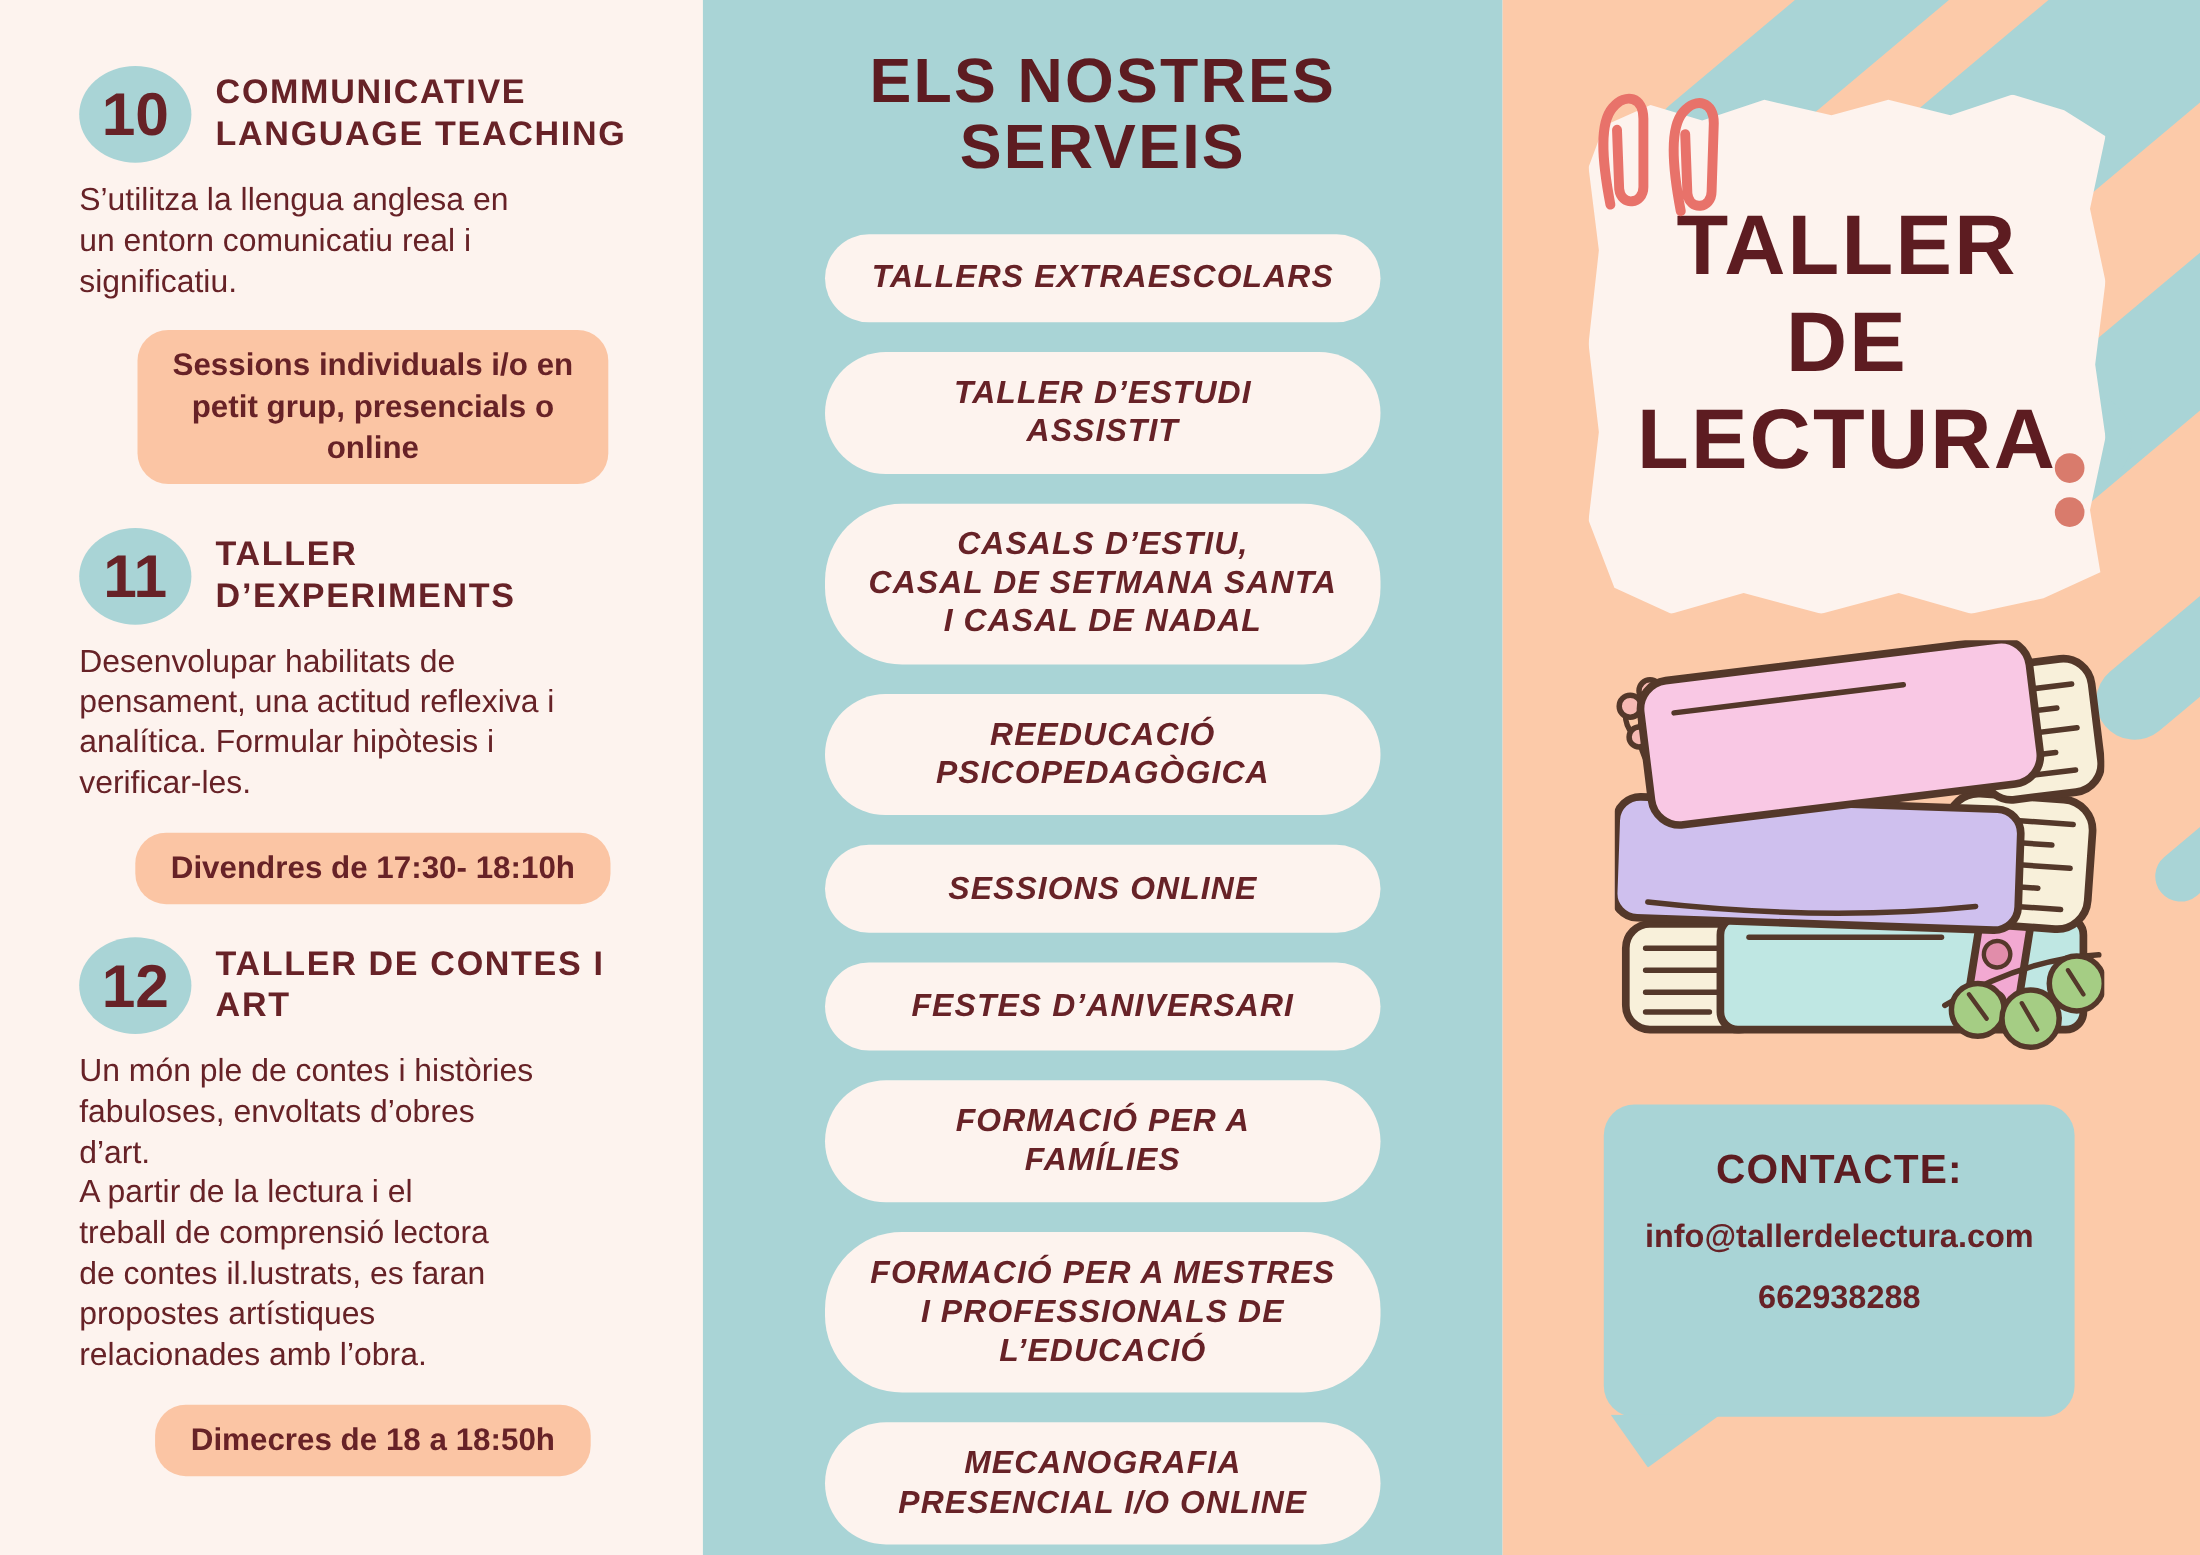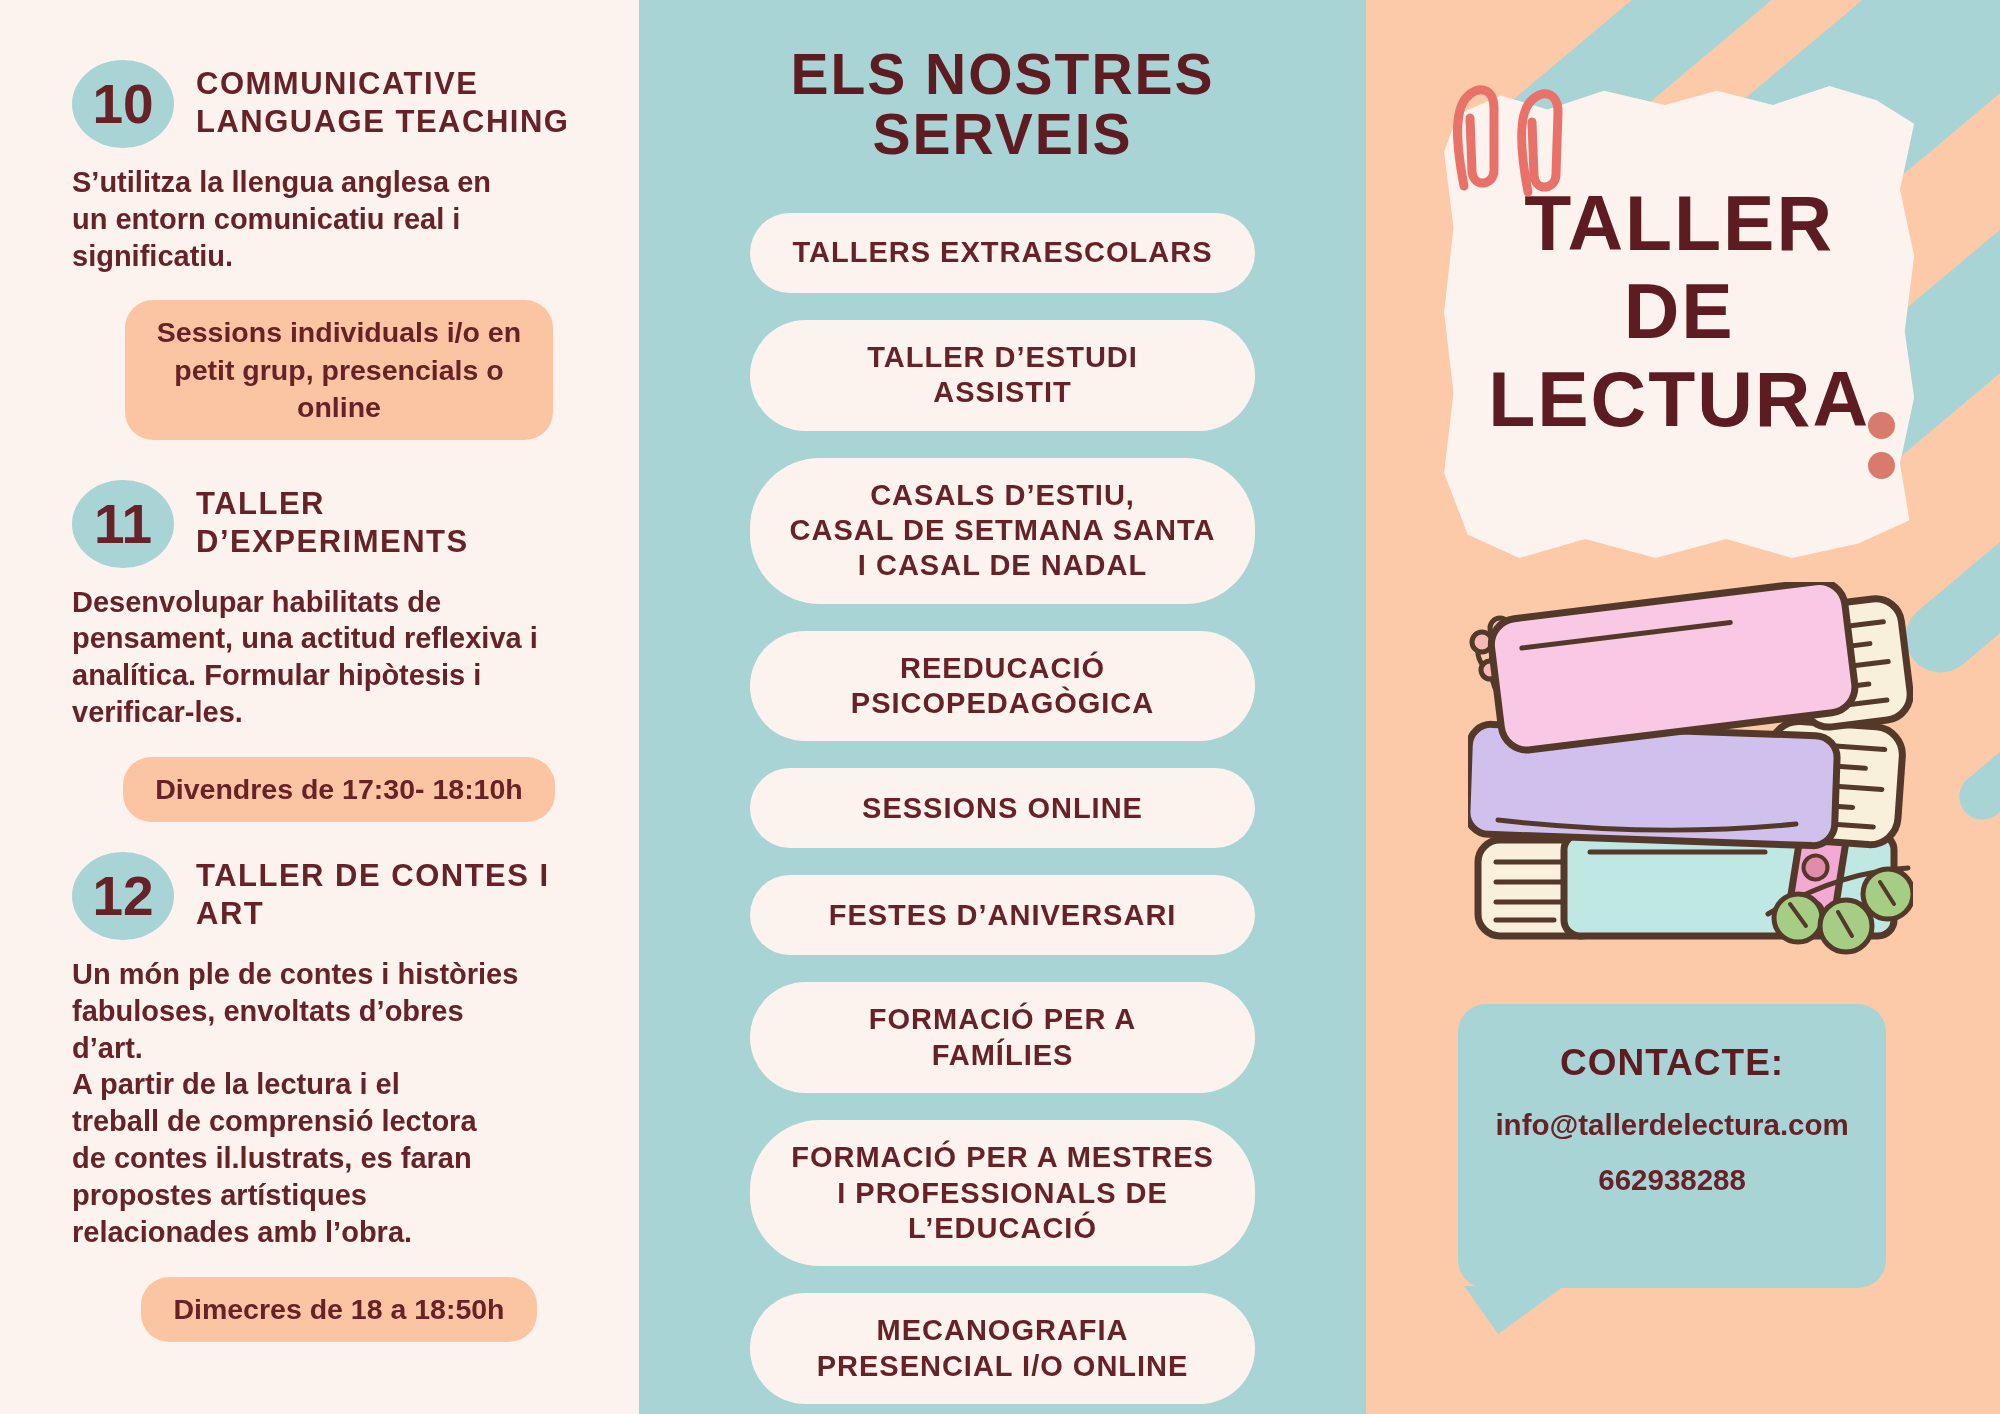--- a/index.html
+++ b/index.html
@@ -19,41 +19,41 @@
   .num-badge{
     flex:0 0 auto; width:102px; height:88px; border-radius:50%;
     background:var(--teal); display:flex; align-items:center; justify-content:center;
     font-size:55px; font-weight:900; color:var(--maroon);
   }
   .sec-title{
     font-size:31px; font-weight:900; line-height:1.24; letter-spacing:1.5px;
     white-space:pre-line; padding-top:5px;
   }
   .sec-body{
-    margin-top:16px; font-size:29px; font-weight:700; line-height:1.27;
+    margin-top:16px; font-size:29px; font-weight:400; line-height:1.27;
     white-space:pre-line;
   }
   .time-badge{
     background:var(--salmon); border-radius:28px; padding:14px 32px;
     font-size:28.5px; font-weight:600; line-height:1.3; text-align:center;
     width:fit-content; max-width:470px; margin:26px auto 16px; white-space:pre-line;
   }
   .sec-11{margin-top:40px;} .sec-12{margin-top:30px;}
 
   
   .panel-mid{width:764px; background:var(--teal); padding-top:44px; text-align:center;}
   .mid-title{
     font-size:57px; font-weight:900; line-height:1.06; letter-spacing:2px;
     white-space:pre-line; margin:0 0 48px; color:var(--maroon-dark);
   }
   .pill-list{display:flex; flex-direction:column; align-items:center; gap:27px;}
   .pill{
     width:505px; box-sizing:border-box; min-height:80px; background:var(--cream);
     border-radius:70px; padding:20px 30px; display:flex; align-items:center; justify-content:center;
-    font-size:29px; font-weight:700; letter-spacing:1px; line-height:1.22; white-space:pre-line;
+    font-size:29px; font-weight:700; letter-spacing:1px; line-height:1.22; white-space:pre-line;font-style:italic;
   }
 
   
   .panel-right{width:666px; background:var(--peach); position:relative; overflow:hidden;}
   .cover-decor{position:absolute; left:0; top:0; z-index:0;}
   .paper{
     position:absolute; left:78px; top:86px; width:470px; height:472px; z-index:2;
     background:var(--cream);
     clip-path:polygon(3% 6%,12% 2%,22% 5%,34% 1%,47% 4%,58% 1%,70% 4%,82% 0%,92% 3%,100% 8%,
       97% 22%,100% 36%,98% 52%,100% 66%,97% 80%,99% 92%,88% 97%,74% 100%,60% 96%,45% 100%,

